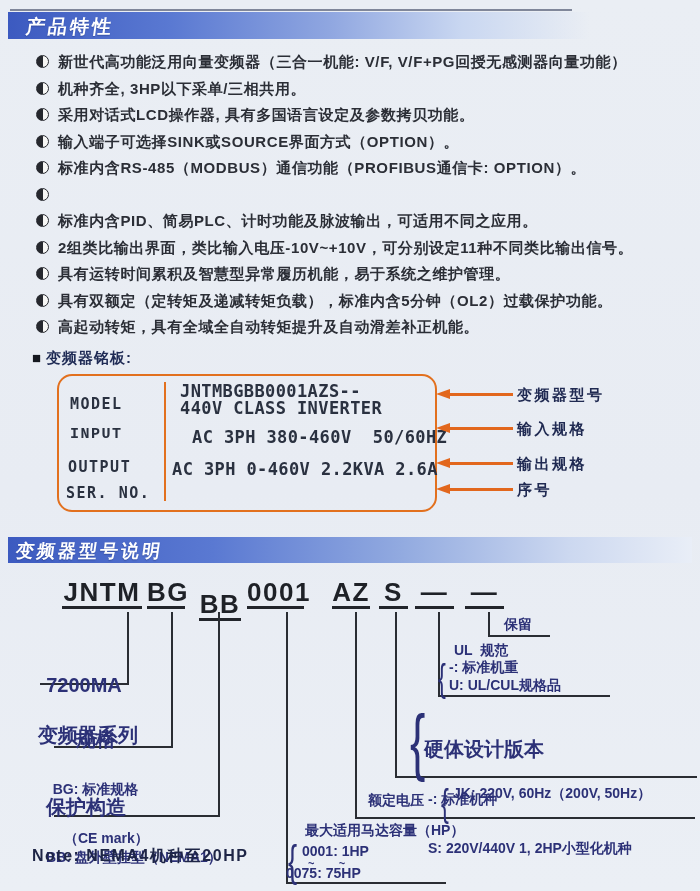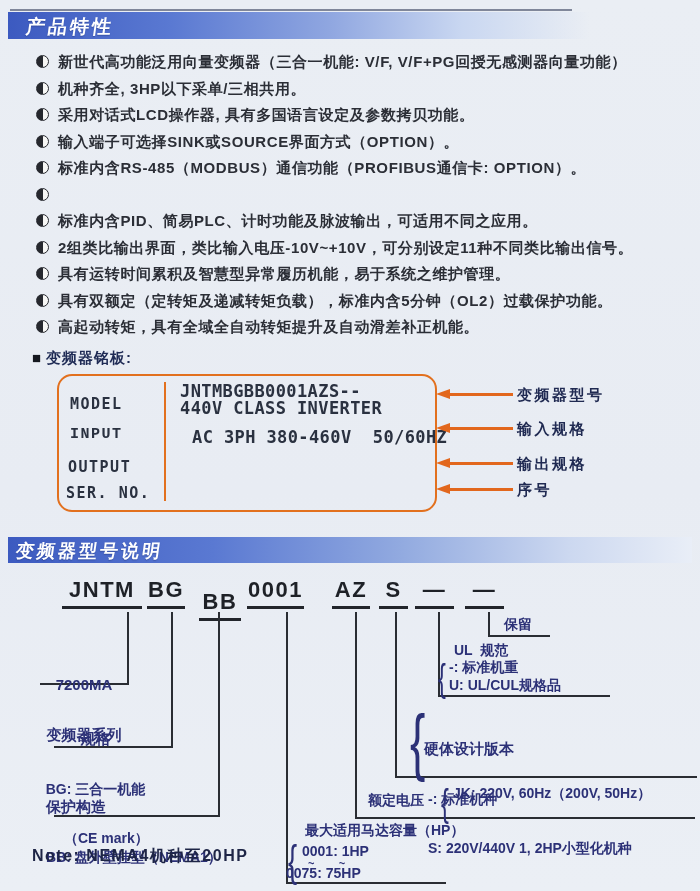--- a/index.html
+++ b/index.html
@@ -37,31 +37,31 @@
 
   
   .arrow{position:absolute;width:78px;height:10px;}
   .arrow .shaft{position:absolute;left:11px;top:4px;width:66px;height:2.5px;background:#e2671d;}
   .arrow .head{position:absolute;left:0;top:0;width:0;height:0;
     border-top:5px solid transparent;border-bottom:5px solid transparent;border-right:14px solid #e2671d;}
   .callout{font-size:15px;font-weight:bold;color:#202a52;letter-spacing:2.5px;white-space:pre;}
 
   
   .seg{position:absolute;top:577px;height:32px;text-align:center;
-    font-weight:bold;font-size:22px;color:#1e2127;letter-spacing:1.5px;
+    font-weight:bold;font-size:26px;color:#1e2127;letter-spacing:1.5px;
     border-bottom:3px solid #22252b;box-sizing:border-box;white-space:pre;}
 
   
   .vl,.hl{position:absolute;background:#2a2d33;}
   .vl{width:2px;}
   .hl{height:2px;}
 
   
   .lbl{position:absolute;color:#2c3177;font-weight:bold;font-size:14px;line-height:16.5px;white-space:pre;}
-  .lbl .t15{font-size:15px;}
+  .lbl .t15{font-size:20px;}
   .brace{position:absolute;color:#2c3177;font-weight:normal;transform:scaleX(.62);transform-origin:left center;}
   .note{left:32px;top:846px;font-size:16px;font-weight:bold;color:#1e2546;letter-spacing:1.5px;white-space:pre;}
   .center{text-align:center;}
 </style>
 </head>
 <body>
 
 <div id="page">
 
   <div class="top-rule"></div>
@@ -120,20 +120,21 @@
   </div>
   <div class="abs np-box"></div>
   <div class="abs np-divider"></div>
 
   <div class="abs np-label" style="left:70px;top:395px;">MODEL</div>
   <div class="abs np-value" style="left:180px;top:381px;">JNTMBGBB0001AZS--</div>
   <div class="abs np-value" style="left:180px;top:398px;">440V CLASS INVERTER</div>
   <div class="abs np-label" style="left:70px;top:426px;font-family:Liberation Mono, monospace;">INPUT</div>
   <div class="abs np-value" style="left:180px;top:427px;margin-left:12px;">AC 3PH 380-460V  50/60HZ</div>
   <div class="abs np-label" style="left:68px;top:458px;">OUTPUT</div>
+  <div class="abs np-value" style="left:172px;top:459px;">AC 3PH 0-460V 2.2KVA 2.6A</div>
   <div class="abs np-label" style="left:66px;top:484px;">SER. NO.</div>
 
   <div class="arrow" style="left:436px;top:389px;">
       <span class="shaft"></span>
       <span class="head"></span>
     </div>
   <div class="arrow" style="left:436px;top:423px;">
       <span class="shaft"></span>
       <span class="head"></span>
     </div>
@@ -181,21 +182,21 @@
   <div class="hl" style="left:438px;top:695px;width:172px;"></div>
   <div class="hl" style="left:488px;top:635px;width:62px;"></div>
 
   <div class="lbl center" style="left:38px;top:644px;width:92px;">
     <div class="t15">7200MA</div>
     <div class="t15">变频器系列</div>
   </div>
 
   <div class="lbl" style="left:42px;top:698px;text-align:center;">
     <div class="t15">规格</div>
-    <div>BG: 三合一机能</div>
+    <div>BG: 标准规格</div>
     <div style="padding-left:22px;">（CE mark）</div>
   </div>
 
   <div class="lbl" style="left:46px;top:766px;">
     <div class="t15">保护构造</div>
     <div>BB: 盘外壁挂型（NEMA1）</div>
     
   </div>
 
   <div class="lbl t15" style="left:305px;top:822px;">最大适用马达容量（HP）</div>

